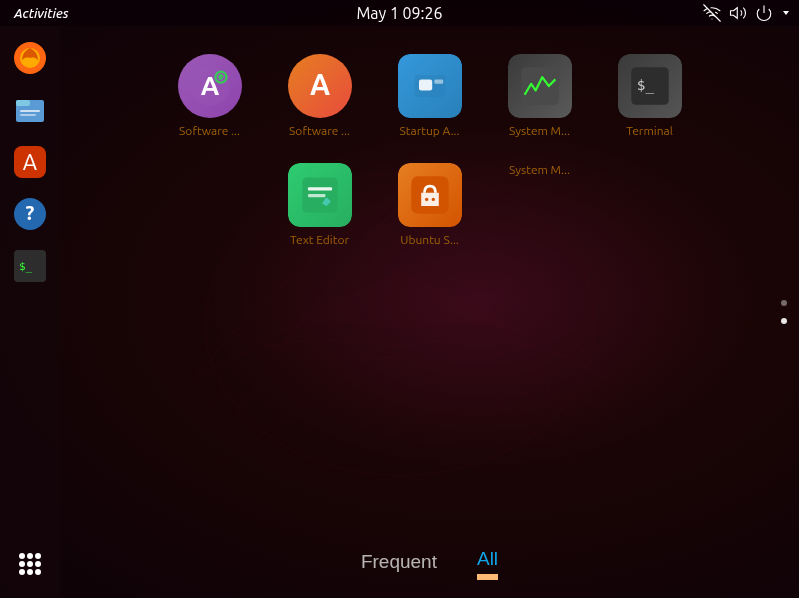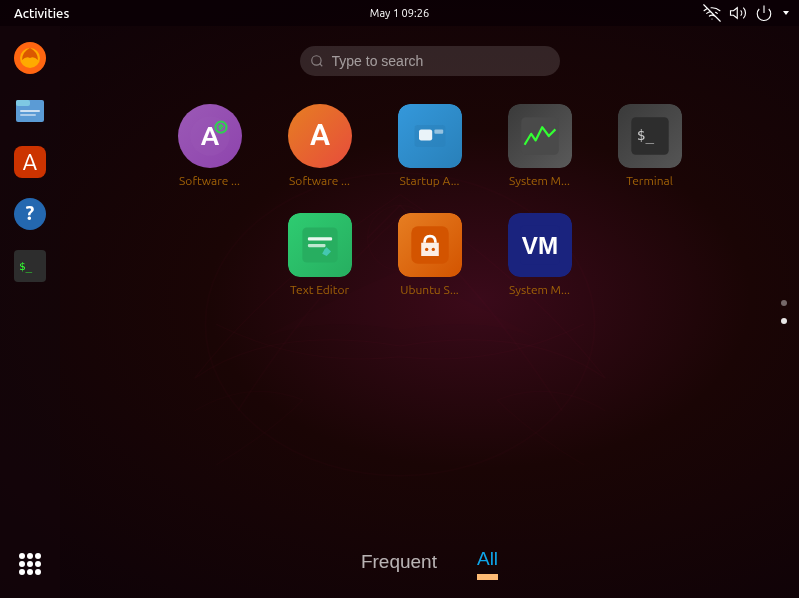--- a/index.html
+++ b/index.html
@@ -45,28 +45,29 @@
       display: flex;
       align-items: center;
     }
 
     .activities-btn {
       color: #fff;
       font-size: 13px;
       font-weight: 500;
       padding: 0 6px;
       cursor: pointer;
+      font-style: italic;
     }
 
     .topbar-center {
       position: absolute;
       left: 50%;
       transform: translateX(-50%);
       color: #fff;
-      font-size: 11px;
+      font-size: 16px;
     }
 
     
     .dock {
       position: absolute;
       left: 0;
       top: 26px;
       bottom: 0;
       width: 60px;
       background: rgba(20,5,10,0.7);
@@ -412,27 +413,20 @@
       <circle cx="26" cy="18" r="3" fill="white"></circle>
       <circle cx="10" cy="26" r="3" fill="white"></circle>
       <circle cx="18" cy="26" r="3" fill="white"></circle>
       <circle cx="26" cy="26" r="3" fill="white"></circle>
     </svg>
   </div>
 </div>
 
 <div class="main">
 
-  <div class="search-wrap">
-    <svg class="search-icon-pos" width="14" height="14" viewBox="0 0 24 24" fill="none" stroke="rgba(255,255,255,0.7)" stroke-width="2">
-      <circle cx="11" cy="11" r="8"></circle>
-      <line x1="21" y1="21" x2="16.65" y2="16.65"></line>
-    </svg>
-    <input class="search-input" type="text" placeholder="Type to search" style="">
-  </div>
 
   <div class="app-grid">
 
     <div class="app-item">
       <div class="app-icon-wrap">
         <div class="icon-software-updater">
           <svg viewBox="0 0 40 40" width="44" height="44">
             <circle cx="20" cy="20" r="18" fill="#9b59b6" opacity="0.3"></circle>
             <text x="20" y="28" text-anchor="middle" font-size="24" fill="white" font-weight="bold">A</text>
             <path d="M28 10 L32 14 L28 14Z" fill="#33cc55"></path>
@@ -516,29 +510,20 @@
             <path d="M15 18 Q15 12 20 12 Q25 12 25 18" fill="none" stroke="white" stroke-width="2.5"></path>
             <circle cx="17" cy="24" r="1.5" fill="#d35400"></circle>
             <circle cx="23" cy="24" r="1.5" fill="#d35400"></circle>
           </svg>
         </div>
       </div>
       <span class="app-label">Ubuntu S...</span>
     </div>
 
     <div class="app-item">
-      <div class="app-icon-wrap">
-        <div class="icon-virtual-machine">
-          <svg viewBox="0 0 40 40" width="44" height="44">
-            <rect x="2" y="2" width="36" height="36" rx="4" fill="#1a237e"></rect>
-
-            <text x="20" y="28" text-anchor="middle" font-size="22" fill="white" font-weight="bold" font-family="sans-serif">VM</text>
-          </svg>
-        </div>
-      </div>
       <span class="app-label">System M...</span>
     </div>
 
   </div>
 
   <div class="page-dots">
     <div class="page-dot"></div>
     <div class="page-dot active"></div>
   </div>
 

